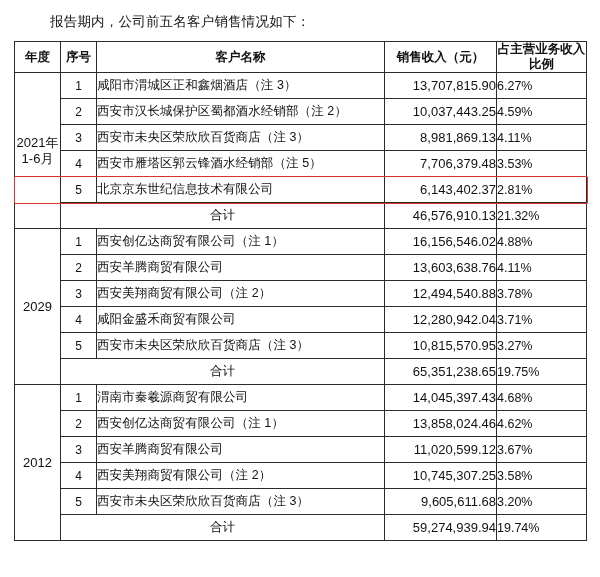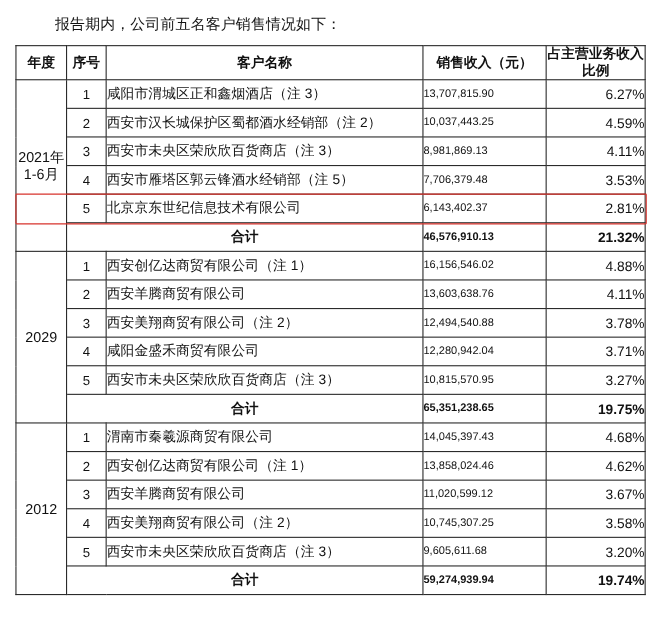--- a/index.html
+++ b/index.html
@@ -60,31 +60,30 @@
     text-align: center;
     font-size: 12px;
   }
   td.cust {
     text-align: left;
     padding-left: 7px;
     font-size: 12.5px;
     letter-spacing: 0.1px;
   }
   td.rev {
-    text-align: left;
+    text-align: right;
     padding-right: 8px;
-    font-size: 10px;
+    font-size: 13px;
   }
   td.pct {
-    text-align: right;
     padding-right: 9px;
     font-size: 12.5px;
   }
   tr.total td {
-    font-weight: bold;
+    font-weight: normal;
   }
   td.total-label {
     text-align: center;
     font-weight: bold;
     font-size: 12.5px;
   }
   
   .hl {
     position: absolute;
     border: 1.6px solid #d7332c;

